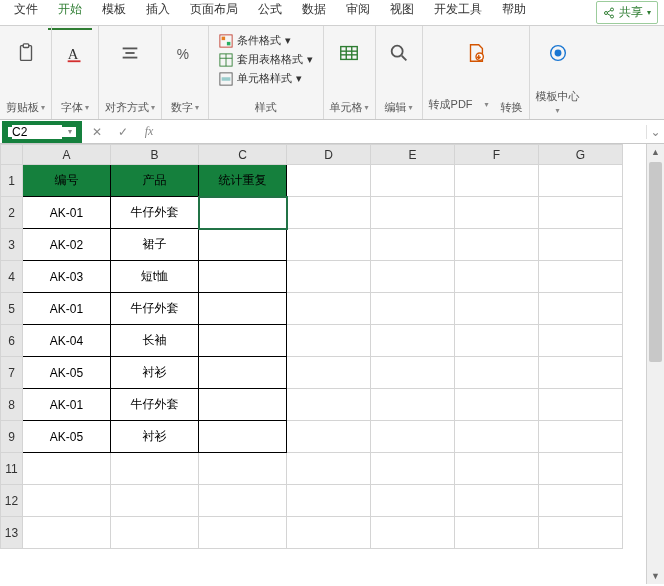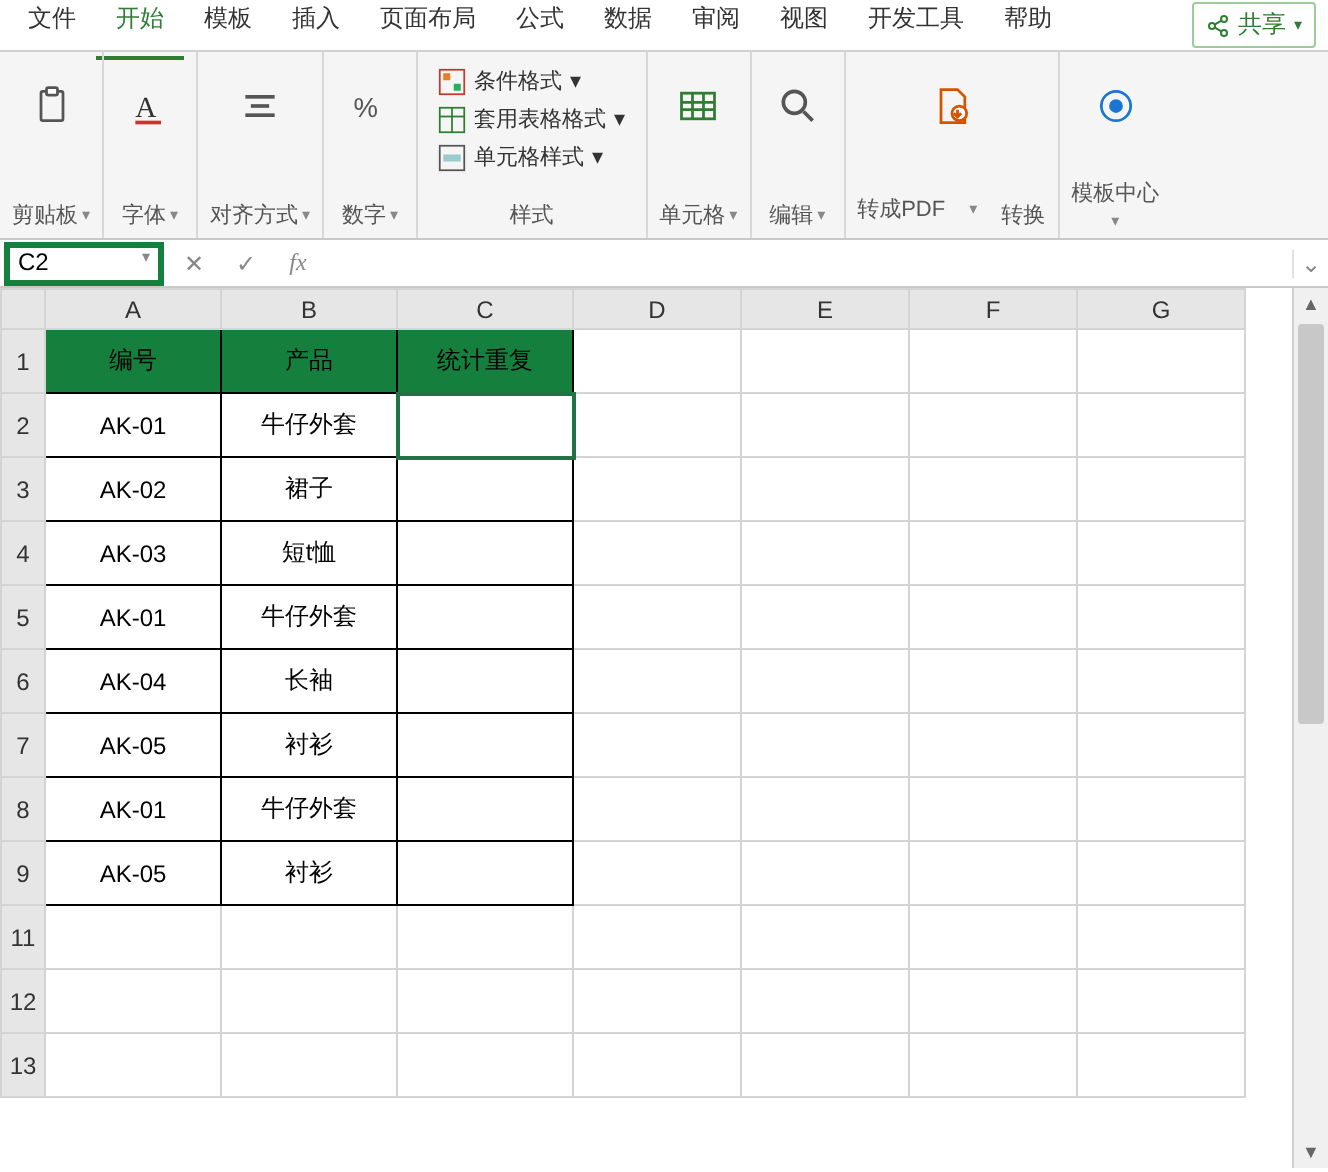--- a/index.html
+++ b/index.html
@@ -16,21 +16,21 @@
 .rgroup .icons { flex: 1; display: flex; flex-direction: column; align-items: center; justify-content: flex-start; }
 .rgroup .label { font-size: 11px; color: #555; padding: 2px 0 4px 0; display: flex; align-items: center; gap: 2px; }
 .rgroup .label .caret { font-size: 8px; color: #888; }
 .big-icon { width: 34px; height: 46px; display: flex; flex-direction: column; align-items: center; justify-content: center; cursor: pointer; border-radius: 2px; }
 .big-icon svg { width: 22px; height: 22px; }
 .styles-col { display: flex; flex-direction: column; gap: 2px; padding-top: 2px; }
 .style-item { display: flex; align-items: center; gap: 4px; cursor: pointer; padding: 1px 4px; font-size: 11px; color: #333; white-space: nowrap; }
 .style-item svg { width: 14px; height: 14px; }
 
 .fbar { display: flex; align-items: center; height: 24px; border-bottom: 1px solid #c8c8c8; background: #fff; }
-.namebox { width: 80px; height: 22px; border: 3px solid #15803d; margin: 0 2px; display: flex; align-items: flex-start; padding: 0 4px; justify-content: space-between; }
+.namebox { width: 80px; height: 22px; border: 6px solid #15803d; margin: 0 2px; display: flex; align-items: center; padding: 0 4px; justify-content: space-between; }
 .namebox input { border: none; outline: none; width: 50px; font-size: 12px; }
 .fbar .fbtn { width: 26px; text-align: center; color: #888; cursor: pointer; font-size: 12px; }
 .fbar .fx { font-style: italic; font-family: serif; }
 .fbar .finput { flex: 1; border: none; outline: none; height: 20px; padding: 0 4px; font-size: 12px; }
 .fbar .expand { width: 18px; text-align: center; color: #888; cursor: pointer; border-left: 1px solid #e0e0e0; }
 
 .gridwrap { position: relative; height: 440px; overflow: hidden; display: flex; }
 .gridmain { flex: 1; overflow: auto; }
 .grid { border-collapse: collapse; table-layout: fixed; }
 .grid th, .grid td { border: 1px solid #d4d4d4; height: 32px; font-weight: normal; font-size: 12px; background: #fff; text-align: center; }

